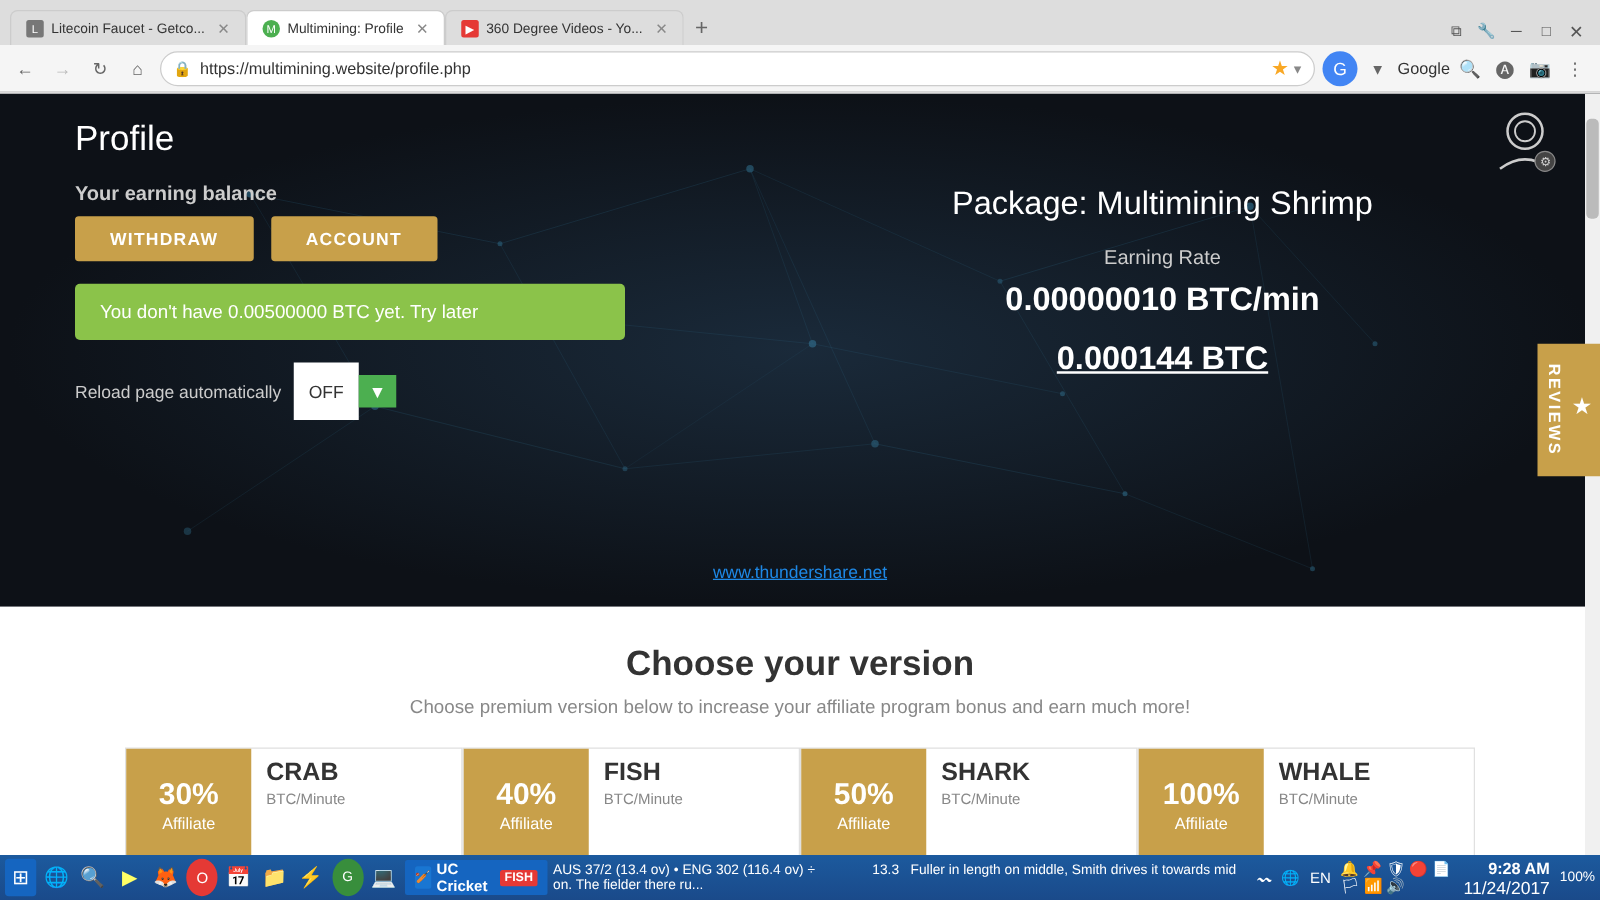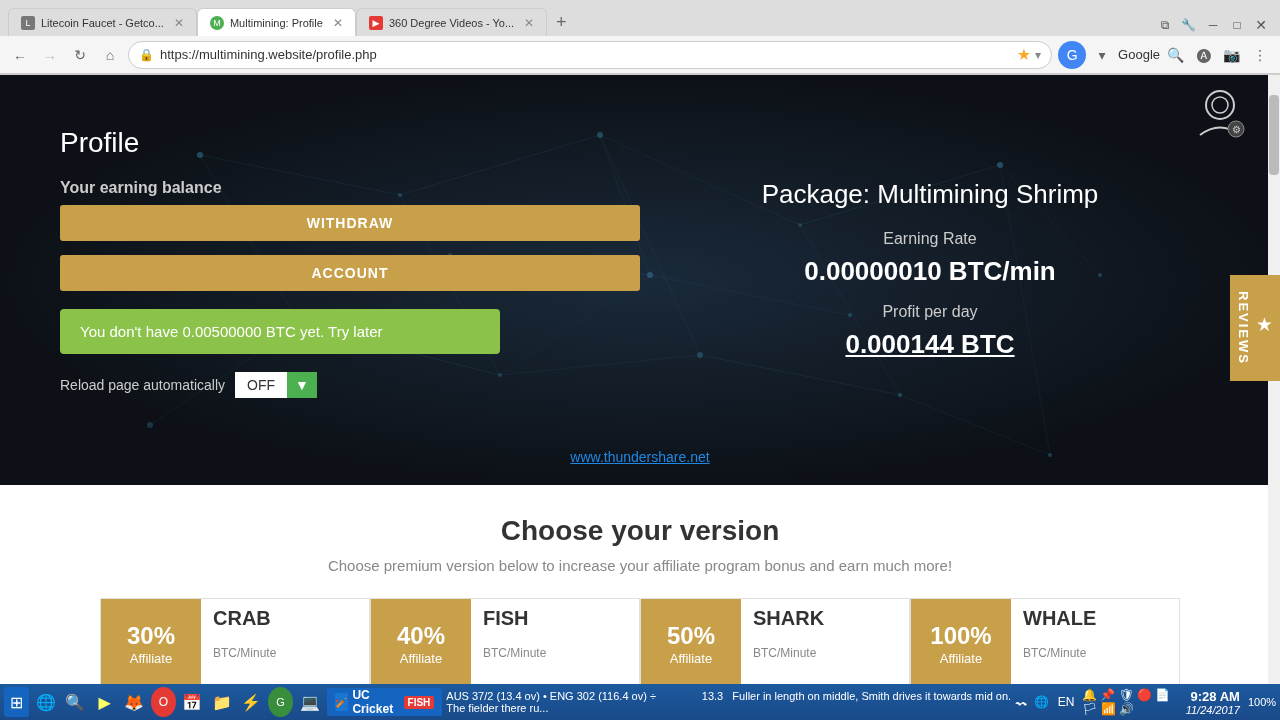--- a/index.html
+++ b/index.html
@@ -160,21 +160,20 @@
       right: 30px;
       width: 60px;
       height: 60px;
     }
 
     .profile-title {
       color: #fff;
       font-size: 28px;
       font-weight: 300;
       margin-bottom: 20px;
-      margin-top: 32px;
     }
 
     .two-col {
       display: flex;
       justify-content: space-between;
     }
 
     .left-col {
       flex: 1;
     }
@@ -195,21 +194,20 @@
       color: #fff;
       font-size: 42px;
       font-weight: bold;
       margin-bottom: 18px;
     }
 
     .action-buttons {
       display: flex;
       gap: 14px;
       margin-bottom: 18px;
-      flex-direction: column;
     }
 
     .btn-withdraw, .btn-account {
       padding: 10px 28px;
       font-size: 14px;
       font-weight: bold;
       letter-spacing: 1px;
       border: none;
       cursor: pointer;
       background: #c8a04a;
@@ -239,21 +237,21 @@
       font-size: 14px;
     }
 
     .reload-dropdown {
       display: flex;
       align-items: center;
     }
 
     .reload-val {
       background: #fff;
-      padding: 5px 12px;
+      padding: 15px 12px;
       font-size: 14px;
       color: #333;
     }
 
     .reload-arrow {
       background: #4caf50;
       padding: 5px 8px;
       color: #fff;
       font-size: 14px;
     }
@@ -395,21 +393,21 @@
 
     .version-info {
       padding: 8px 12px;
       flex: 1;
     }
 
     .version-name {
       font-size: 20px;
       font-weight: bold;
       color: #333;
-      margin-bottom: 16px;
+      margin-bottom: 2px;
     }
 
     .version-rate {
       font-size: 12px;
       color: #888;
     }
 
     
     .scrollbar {
       position: absolute;
@@ -499,22 +497,21 @@
     .clock {
       text-align: right;
     }
 
     .clock-time {
       font-size: 13px;
       font-weight: bold;
     }
 
     .clock-date {
-      font-size: 11px;
-      font-style: italic;
+      font-size: 14px;
     }
 
     .taskbar-app {
       width: 30px;
       height: 30px;
       border-radius: 3px;
       display: flex;
       align-items: center;
       justify-content: center;
       font-size: 16px;
@@ -690,21 +687,20 @@
             </div>
           </div>
         </div>
 
         <div class="right-col">
           <div class="package-title">
             <span>Package: Multimining Shrimp</span>
           </div>
           <div class="earning-rate-label">Earning Rate</div>
           <div class="rate-value">0.00000010 BTC/min</div>
-          <div class="profit-label">Profit per day</div>
           <div class="profit-value">0.000144 BTC</div>
         </div>
       </div>
     </div>
 
     <div class="watermark">www.thundershare.net</div>
 
     <div class="reviews-btn">
       <span class="star-icon">★</span>
       <span>REVIEWS</span>

